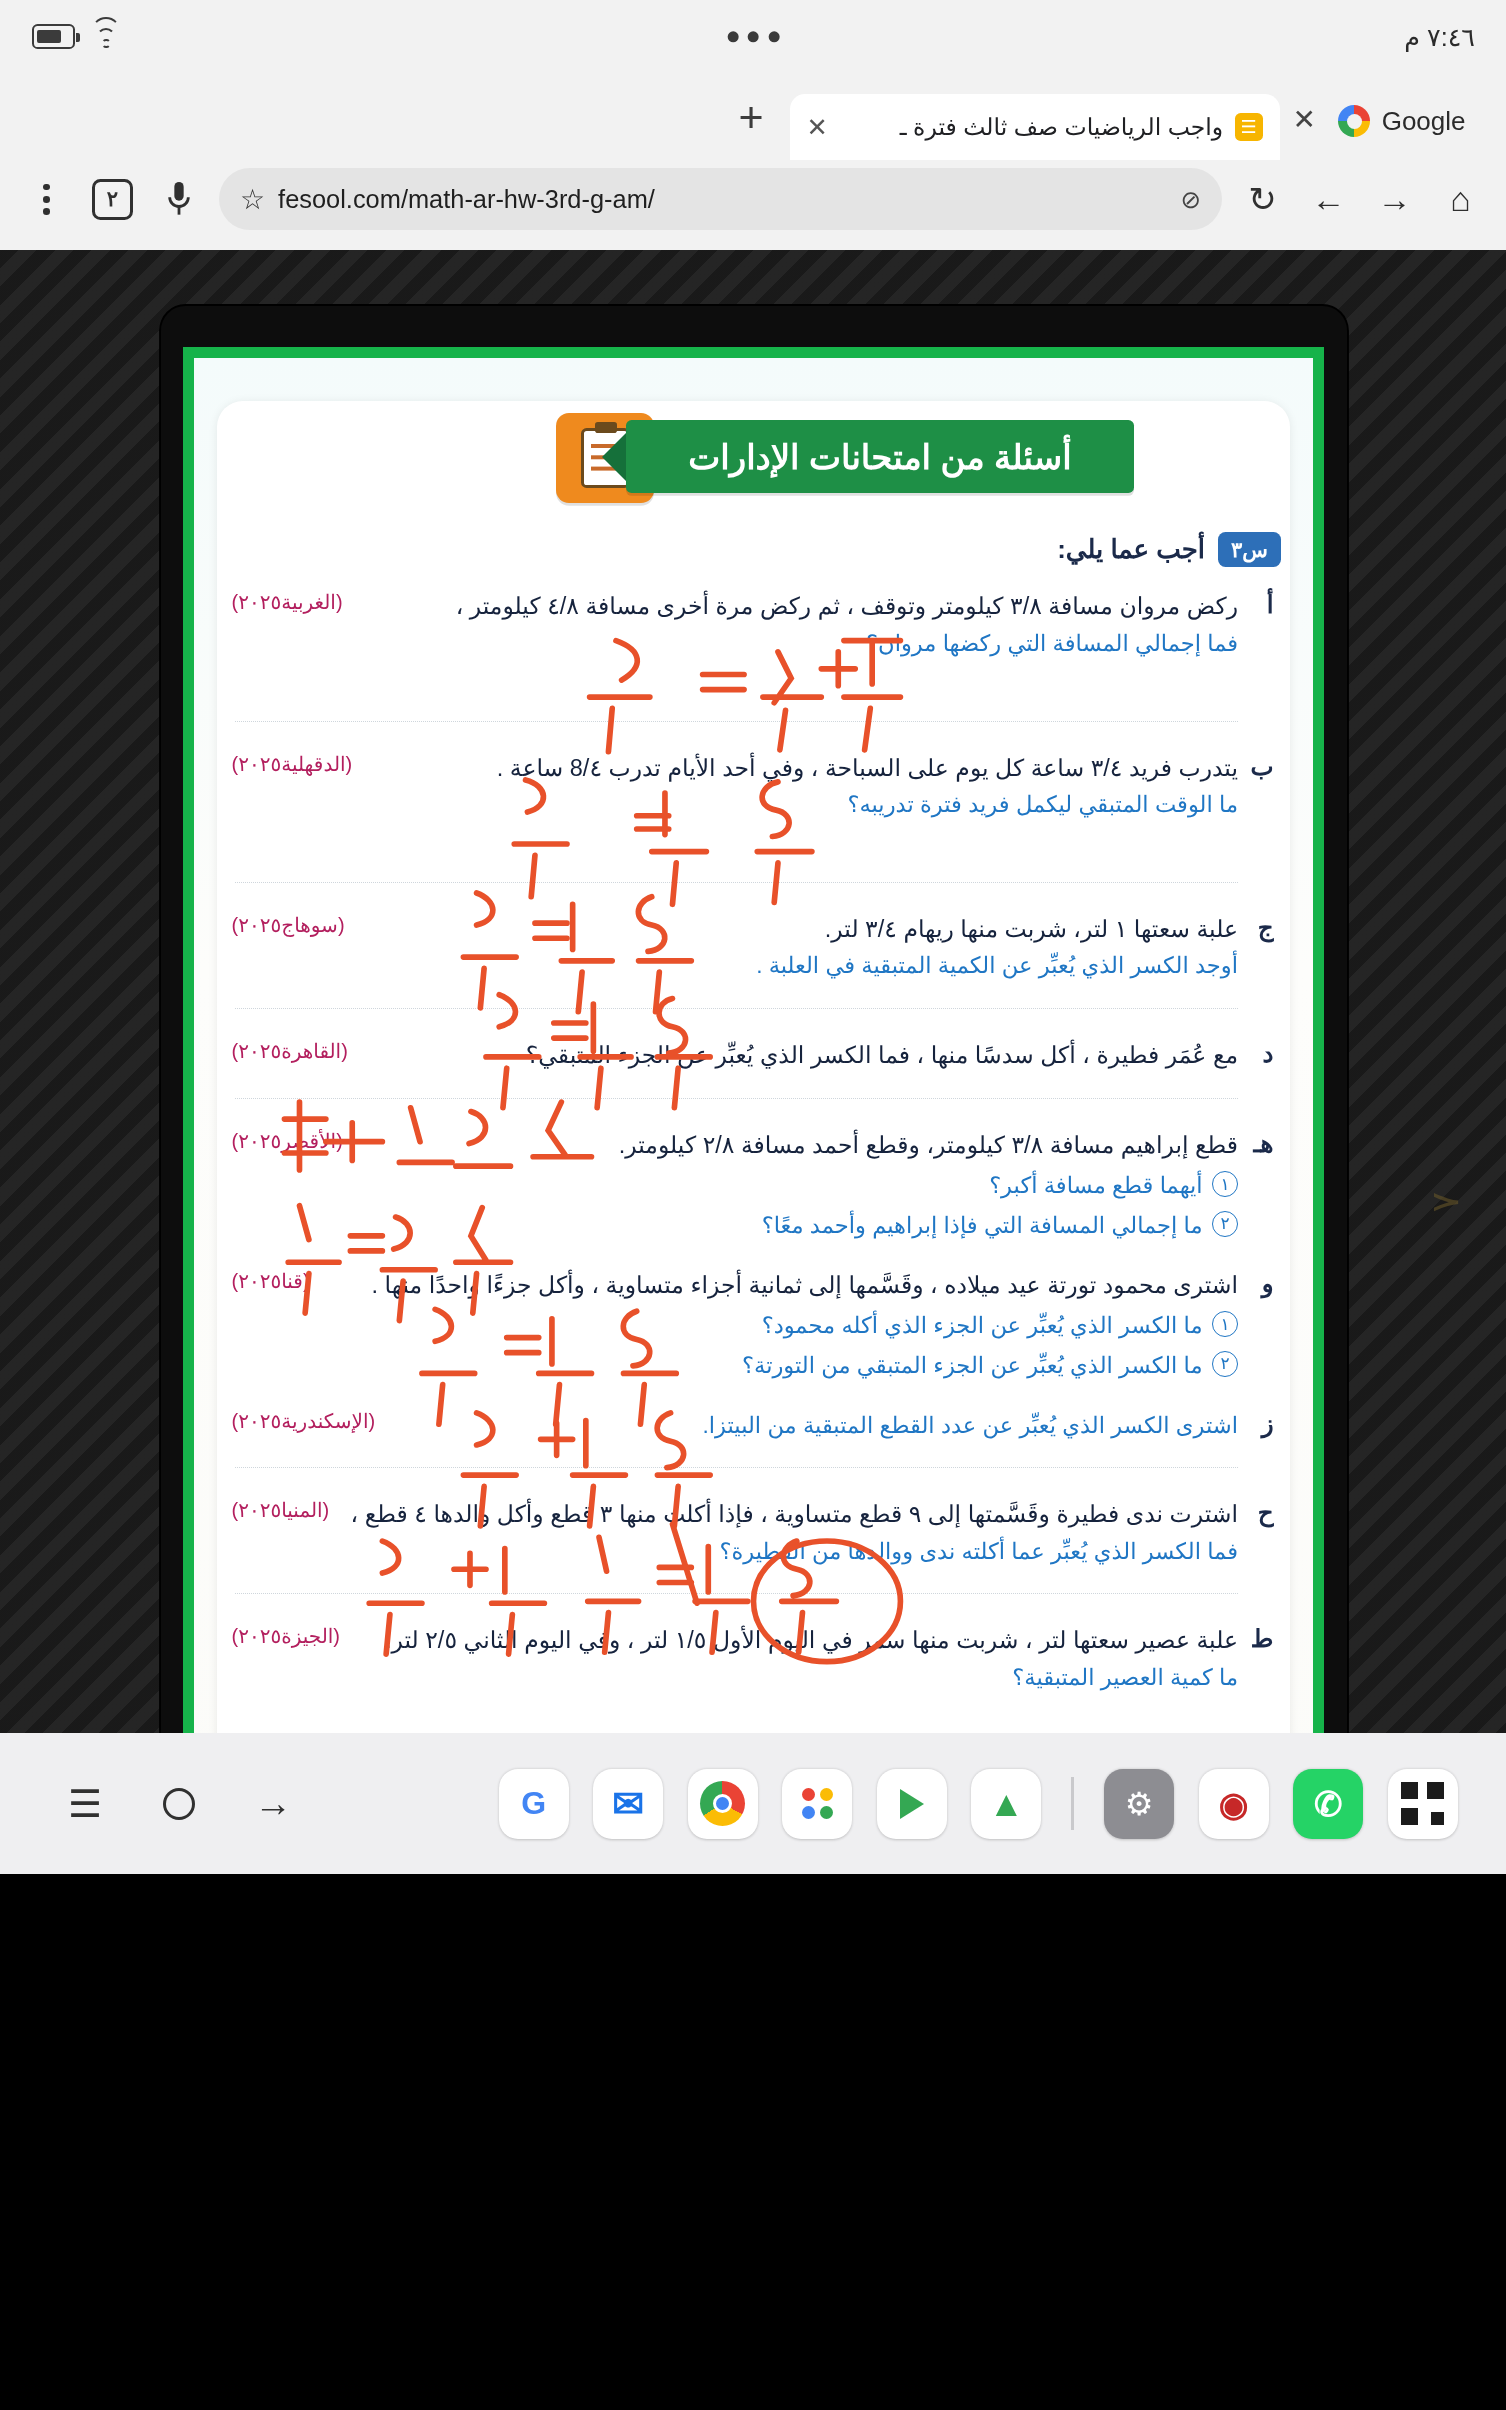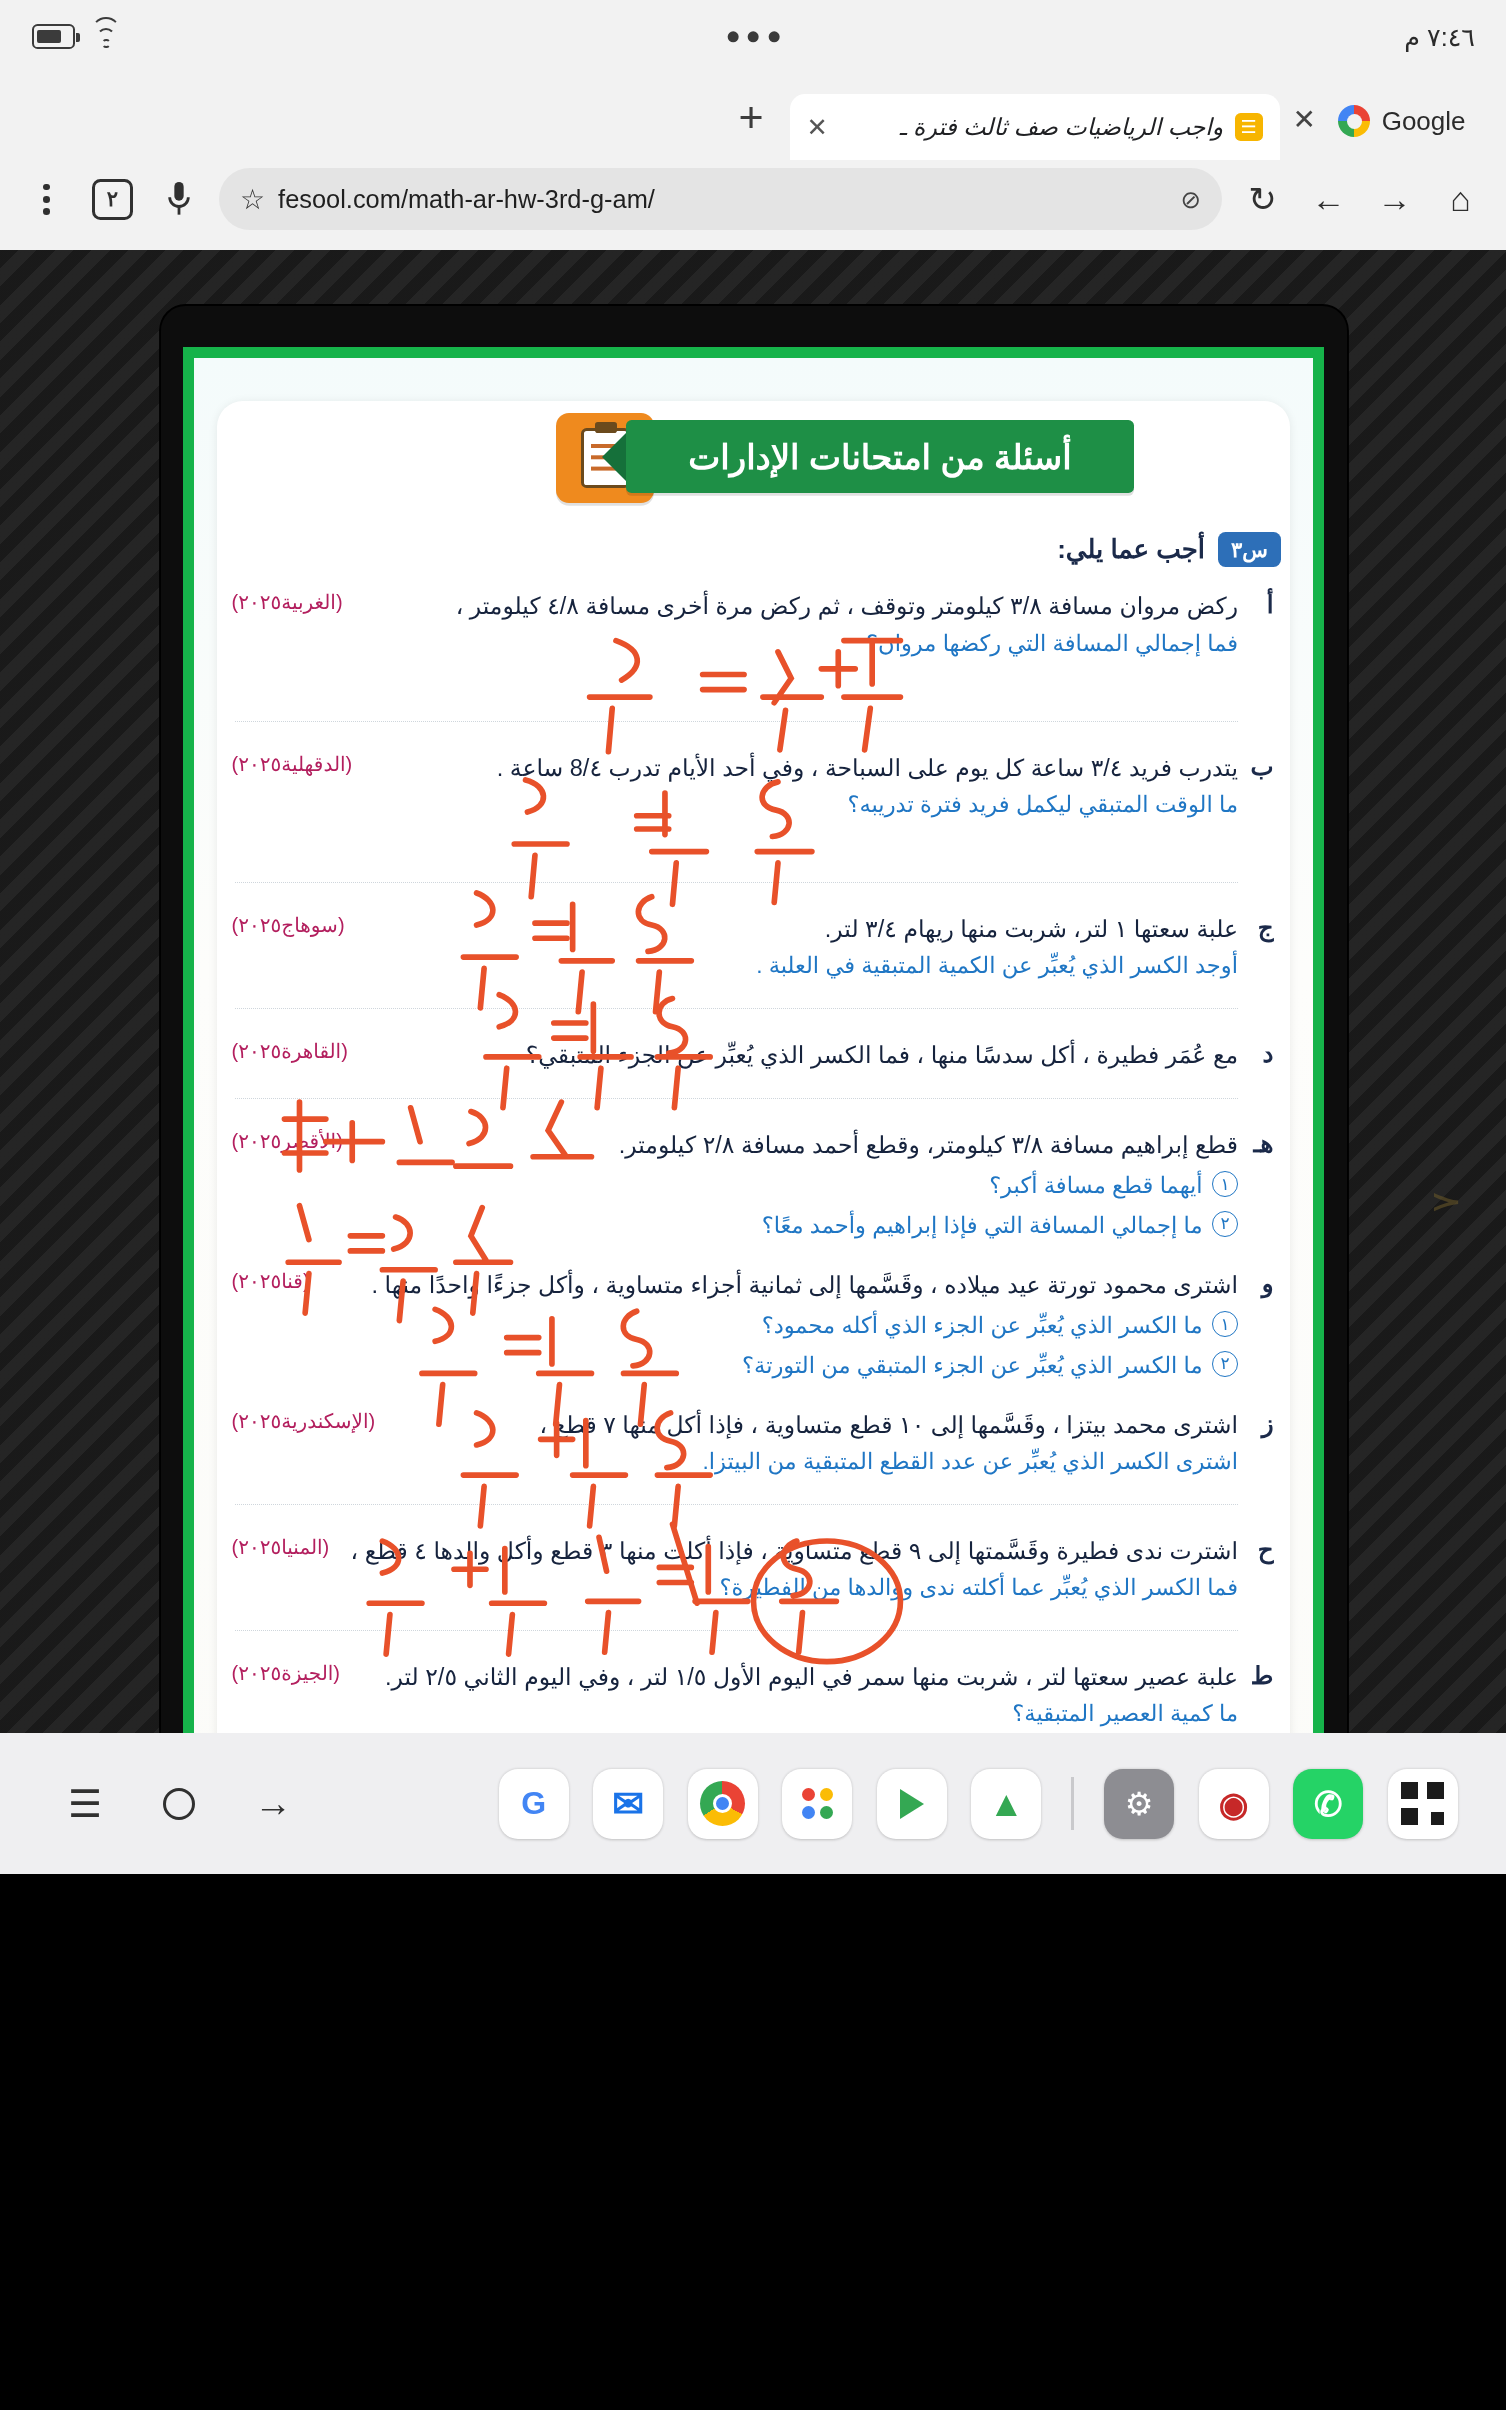--- a/index.html
+++ b/index.html
@@ -89,21 +89,21 @@
     font-size: 23.5px; color:#202124;
     overflow:hidden;
     direction: rtl;
   }
   .tab .favicon {
     width:28px;height:28px;border-radius:5.6px;background:#f7b500;
     display:flex;align-items:center;justify-content:center;color:#fff;font-size:18px;
     flex:0 0 28px;
   }
   .tab .tab-title{
-    flex:1 1 auto; white-space:nowrap; overflow:hidden; text-overflow:ellipsis;font-style:italic;
+    flex:1 1 auto; white-space:nowrap; overflow:hidden; text-overflow:ellipsis;
   }
   .tab .tab-x{ flex:0 0 auto; font-size:25.4px; color:#555; }
   .newtab{
     font-size:43px; color:#3c3c3c; line-height:1;
     padding: 0 26px 21px 26px;
   }
 
   
   .omni {
     height: 90px; flex:0 0 90px;
@@ -495,21 +495,20 @@
                 <span class="sub">ما الكسر الذي يُعبِّر عن الجزء الذي أكله محمود؟</span>
               </div>
               <div class="numbered">
                 <span class="circ">٢</span>
                 <span class="sub">ما الكسر الذي يُعبِّر عن الجزء المتبقي من التورتة؟</span>
               </div>
             </div>
 
             <div class="q">
               <span class="lbl">ز</span>
-              <span class="qtext">اشترى محمد بيتزا ، وقَسَّمها إلى ١٠ قطع متساوية ، فإذا أكل منها ٧ قطع ،</span>
               <span class="sub">اشترى الكسر الذي يُعبِّر عن عدد القطع المتبقية من البيتزا.</span>
               <span class="src">(الإسكندرية٢٠٢٥)</span>
               <div class="ruleline"></div>
             </div>
 
             <div class="q">
               <span class="lbl">ح</span>
               <span class="qtext">اشترت ندى فطيرة وقَسَّمتها إلى ٩ قطع متساوية ، فإذا أكلت منها ٣ قطع وأكل والدها ٤ قطع ،</span>
               <span class="sub">فما الكسر الذي يُعبِّر عما أكلته ندى ووالدها من الفطيرة؟</span>
               <span class="src">(المنيا٢٠٢٥)</span>

